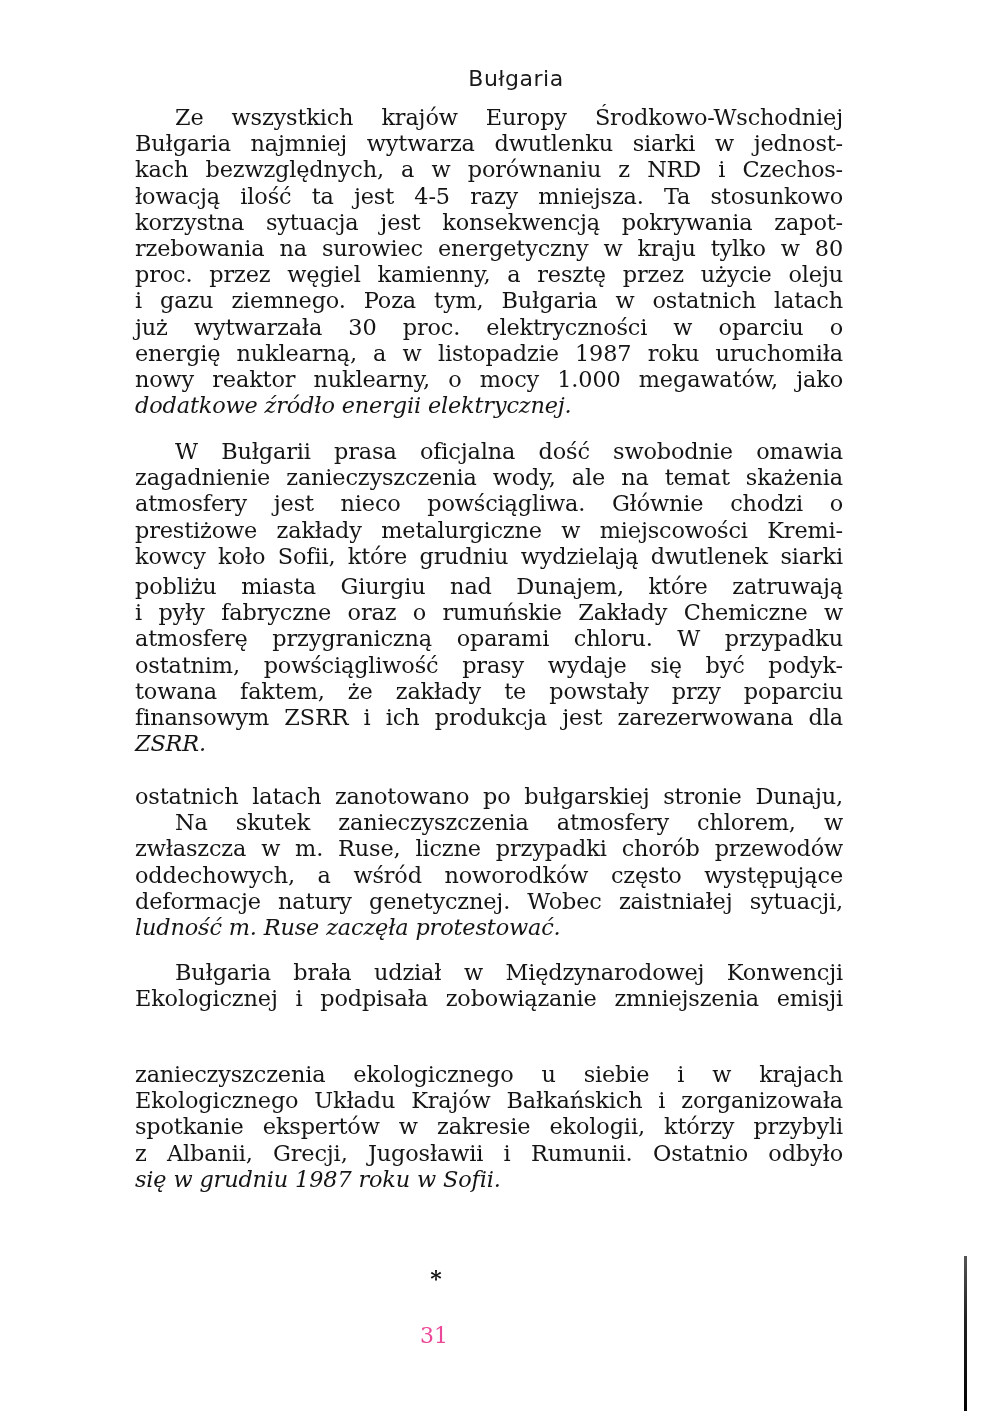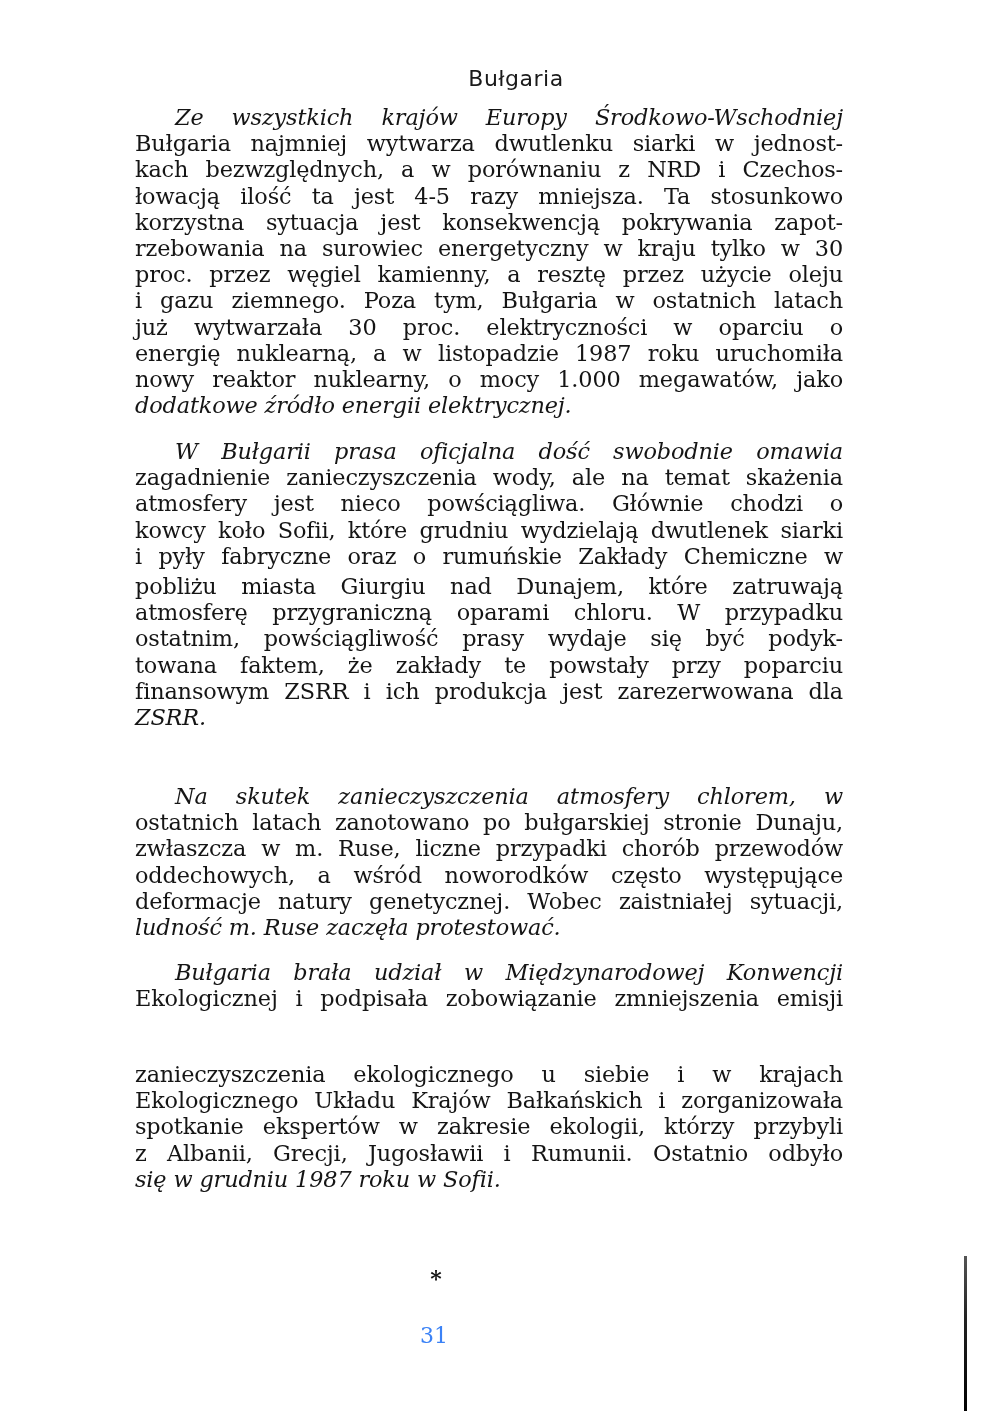--- a/index.html
+++ b/index.html
@@ -38,21 +38,21 @@
       color: #151515;
       letter-spacing: -0.15px;
     }
     .line {
       display: block;
       text-align: justify;
       text-align-last: justify;
       text-indent: 0;
       white-space: nowrap;
     }
-    .line.first { padding-left: 40px; font-style: italic; }
+    .line.first { padding-left: 40px; }
     .line.last { text-align-last: left; font-style: italic; }
     .asterisk {
       position: absolute;
       top: 1265px;
       left: 0;
       width: 1000px;
       text-align: center;
       padding-left: 0;
       font-family: "DejaVu Serif", serif;
       font-size: 22px;
@@ -60,21 +60,21 @@
     }
     .asterisk span { position: relative; left: -64px; }
     .page-number {
       position: absolute;
       top: 1323px;
       left: 0;
       width: 884px;
       text-align: center;
       font-family: "DejaVu Serif", serif;
       font-size: 22px;
-      color: #3b82f6;
+      color: #ec4899;
     }
     .page-number span { position: relative; left: -8px; }
     .edge-line {
       position: absolute;
       left: 964px;
       top: 1256px;
       width: 3px;
       height: 155px;
       background: linear-gradient(to bottom, #555 0%, #222 40%, #000 100%);
     }
@@ -84,46 +84,47 @@
 
 <div>
   <h1 class="page-title" style="margin:16px;font-weight:normal;">Bułgaria</h1>
 
   <div class="para" style="top:104px;">
     <span class="line first">Ze wszystkich krajów Europy Środkowo-Wschodniej</span>
     <span class="line">Bułgaria najmniej wytwarza dwutlenku siarki w jednost-</span>
     <span class="line">kach bezwzględnych, a w porównaniu z NRD i Czechos-</span>
     <span class="line">łowacją ilość ta jest 4-5 razy mniejsza. Ta stosunkowo</span>
     <span class="line">korzystna sytuacja jest konsekwencją pokrywania zapot-</span>
-    <span class="line">rzebowania na surowiec energetyczny w kraju tylko w 30</span>
+    <span class="line">rzebowania na surowiec energetyczny w kraju tylko w 80</span>
     <span class="line">proc. przez węgiel kamienny, a resztę przez użycie oleju</span>
     <span class="line">i gazu ziemnego. Poza tym, Bułgaria w ostatnich latach</span>
     <span class="line">już wytwarzała 30 proc. elektryczności w oparciu o</span>
     <span class="line">energię nuklearną, a w listopadzie 1987 roku uruchomiła</span>
     <span class="line">nowy reaktor nuklearny, o mocy 1.000 megawatów, jako</span>
     <span class="line last">dodatkowe źródło energii elektrycznej.</span>
   </div>
 
   <div class="para" style="top:438px;">
     <span class="line first">W Bułgarii prasa oficjalna dość swobodnie omawia</span>
     <span class="line">zagadnienie zanieczyszczenia wody, ale na temat skażenia</span>
     <span class="line">atmosfery jest nieco powściągliwa. Głównie chodzi o</span>
+    <span class="line">prestiżowe zakłady metalurgiczne w miejscowości Kremi-</span>
     <span class="line">kowcy koło Sofii, które grudniu wydzielają dwutlenek siarki</span>
+    <span class="line" style="margin-top:4px;">pobliżu miasta Giurgiu nad Dunajem, które zatruwają</span>
     <span class="line">i pyły fabryczne oraz o rumuńskie Zakłady Chemiczne w</span>
-    <span class="line" style="margin-top:4px;">pobliżu miasta Giurgiu nad Dunajem, które zatruwają</span>
     <span class="line">atmosferę przygraniczną oparami chloru. W przypadku</span>
     <span class="line">ostatnim, powściągliwość prasy wydaje się być podyk-</span>
     <span class="line">towana faktem, że zakłady te powstały przy poparciu</span>
     <span class="line">finansowym ZSRR i ich produkcja jest zarezerwowana dla</span>
     <span class="line last">ZSRR.</span>
   </div>
 
   <div class="para" style="top:783px;">
+    <span class="line">ostatnich latach zanotowano po bułgarskiej stronie Dunaju,</span>
     <span class="line first">Na skutek zanieczyszczenia atmosfery chlorem, w</span>
-    <span class="line">ostatnich latach zanotowano po bułgarskiej stronie Dunaju,</span>
     <span class="line">zwłaszcza w m. Ruse, liczne przypadki chorób przewodów</span>
     <span class="line">oddechowych, a wśród noworodków często występujące</span>
     <span class="line">deformacje natury genetycznej. Wobec zaistniałej sytuacji,</span>
     <span class="line last">ludność m. Ruse zaczęła protestować.</span>
   </div>
 
   <div class="para" style="top:959px;">
     <span class="line first">Bułgaria brała udział w Międzynarodowej Konwencji</span>
     <span class="line">Ekologicznej i podpisała zobowiązanie zmniejszenia emisji</span>
   </div>

